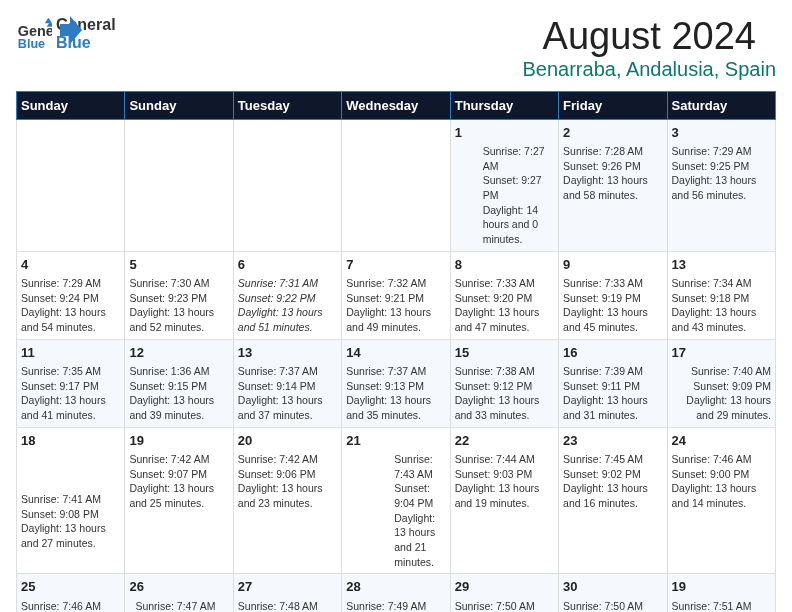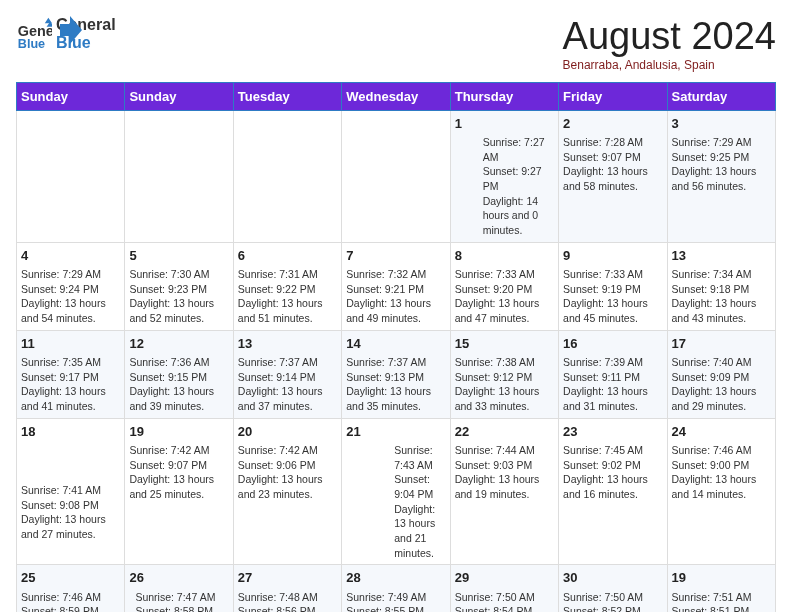--- a/index.html
+++ b/index.html
@@ -19,40 +19,40 @@
     .logo {
       display: flex;
       align-items: center;
       gap: 4px;
     }
     .logo-icon {
       width: 36px;
       height: 36px;
     }
     .title-block {
-      text-align: left;
+      text-align: center;
     }
     .title-block h1 {
       font-size: 38px;
       font-weight: normal;
       color: #222;
       line-height: 1.1;
     }
     .title-block h2 {
-      font-size: 12px;
+      font-size: 20px;
       font-weight: normal;
-      color: #7f1d1d;
+      color: #0f766e;
     }
     .calendar {
       width: 100%;
       border-collapse: collapse;
       font-size: 11px;
     }
     .calendar thead tr th {
-      background: #6d28d9;
+      background: #0f172a;
       color: #fff;
       padding: 6px 4px;
       text-align: left;
       font-size: 13px;
       font-weight: bold;
       border: 1px solid #2E7BC4;
     }
     .calendar tbody tr {
       border-bottom: 1px solid #ccc;
     }
@@ -134,21 +134,21 @@
         <td class="empty-cell"></td>
         <td>
           <span class="day-number">1</span>
           <div class="day-info" style="white-space: pre-line; margin-left: 28px;">Sunrise: 7:27 AM
 Sunset: 9:27 PM
 Daylight: 14 hours and 0 minutes.</div>
         </td>
         <td>
           <span class="day-number">2</span>
           <div class="day-info" style="white-space: pre-line;">Sunrise: 7:28 AM
-Sunset: 9:07 PM
+Sunset: 9:26 PM
 Daylight: 13 hours and 58 minutes.</div>
         </td>
         <td>
           <span class="day-number">3</span>
           <div class="day-info" style="white-space: pre-line;">Sunrise: 7:29 AM
 Sunset: 9:25 PM
 Daylight: 13 hours and 56 minutes.</div>
         </td>
       </tr>
       <tr>
@@ -159,21 +159,21 @@
 Daylight: 13 hours and 54 minutes.</div>
         </td>
         <td>
           <span class="day-number">5</span>
           <div class="day-info" style="white-space: pre-line;">Sunrise: 7:30 AM
 Sunset: 9:23 PM
 Daylight: 13 hours and 52 minutes.</div>
         </td>
         <td>
           <span class="day-number">6</span>
-          <div class="day-info" style="white-space: pre-line;">Sunrise: 7:31 AM
+          <div class="day-info" style="white-space: pre-line; font-style: italic;">Sunrise: 7:31 AM
 Sunset: 9:22 PM
 Daylight: 13 hours and 51 minutes.</div>
         </td>
         <td>
           <span class="day-number">7</span>
           <div class="day-info" style="white-space: pre-line;">Sunrise: 7:32 AM
 Sunset: 9:21 PM
 Daylight: 13 hours and 49 minutes.</div>
         </td>
         <td>
@@ -197,21 +197,21 @@
       </tr>
       <tr>
         <td>
           <span class="day-number">11</span>
           <div class="day-info" style="white-space: pre-line;">Sunrise: 7:35 AM
 Sunset: 9:17 PM
 Daylight: 13 hours and 41 minutes.</div>
         </td>
         <td>
           <span class="day-number">12</span>
-          <div class="day-info" style="white-space: pre-line;">Sunrise: 7:36 AM
+          <div class="day-info" style="white-space: pre-line;">Sunrise: 1:36 AM
 Sunset: 9:15 PM
 Daylight: 13 hours and 39 minutes.</div>
         </td>
         <td>
           <span class="day-number">13</span>
           <div class="day-info" style="white-space: pre-line;">Sunrise: 7:37 AM
 Sunset: 9:14 PM
 Daylight: 13 hours and 37 minutes.</div>
         </td>
         <td>
@@ -227,21 +227,21 @@
 Daylight: 13 hours and 33 minutes.</div>
         </td>
         <td>
           <span class="day-number">16</span>
           <div class="day-info" style="white-space: pre-line;">Sunrise: 7:39 AM
 Sunset: 9:11 PM
 Daylight: 13 hours and 31 minutes.</div>
         </td>
         <td>
           <span class="day-number">17</span>
-          <div class="day-info" style="white-space: pre-line;">Sunrise: 7:40 AM
+          <div class="day-info" style="white-space: pre-line; text-align: right;">Sunrise: 7:40 AM
 Sunset: 9:09 PM
 Daylight: 13 hours and 29 minutes.</div>
         </td>
       </tr>
       <tr>
         <td>
           <span class="day-number">18</span>
           <div class="day-info" style="white-space: pre-line; margin-top: 42px;">Sunrise: 7:41 AM
 Sunset: 9:08 PM
 Daylight: 13 hours and 27 minutes.</div>

